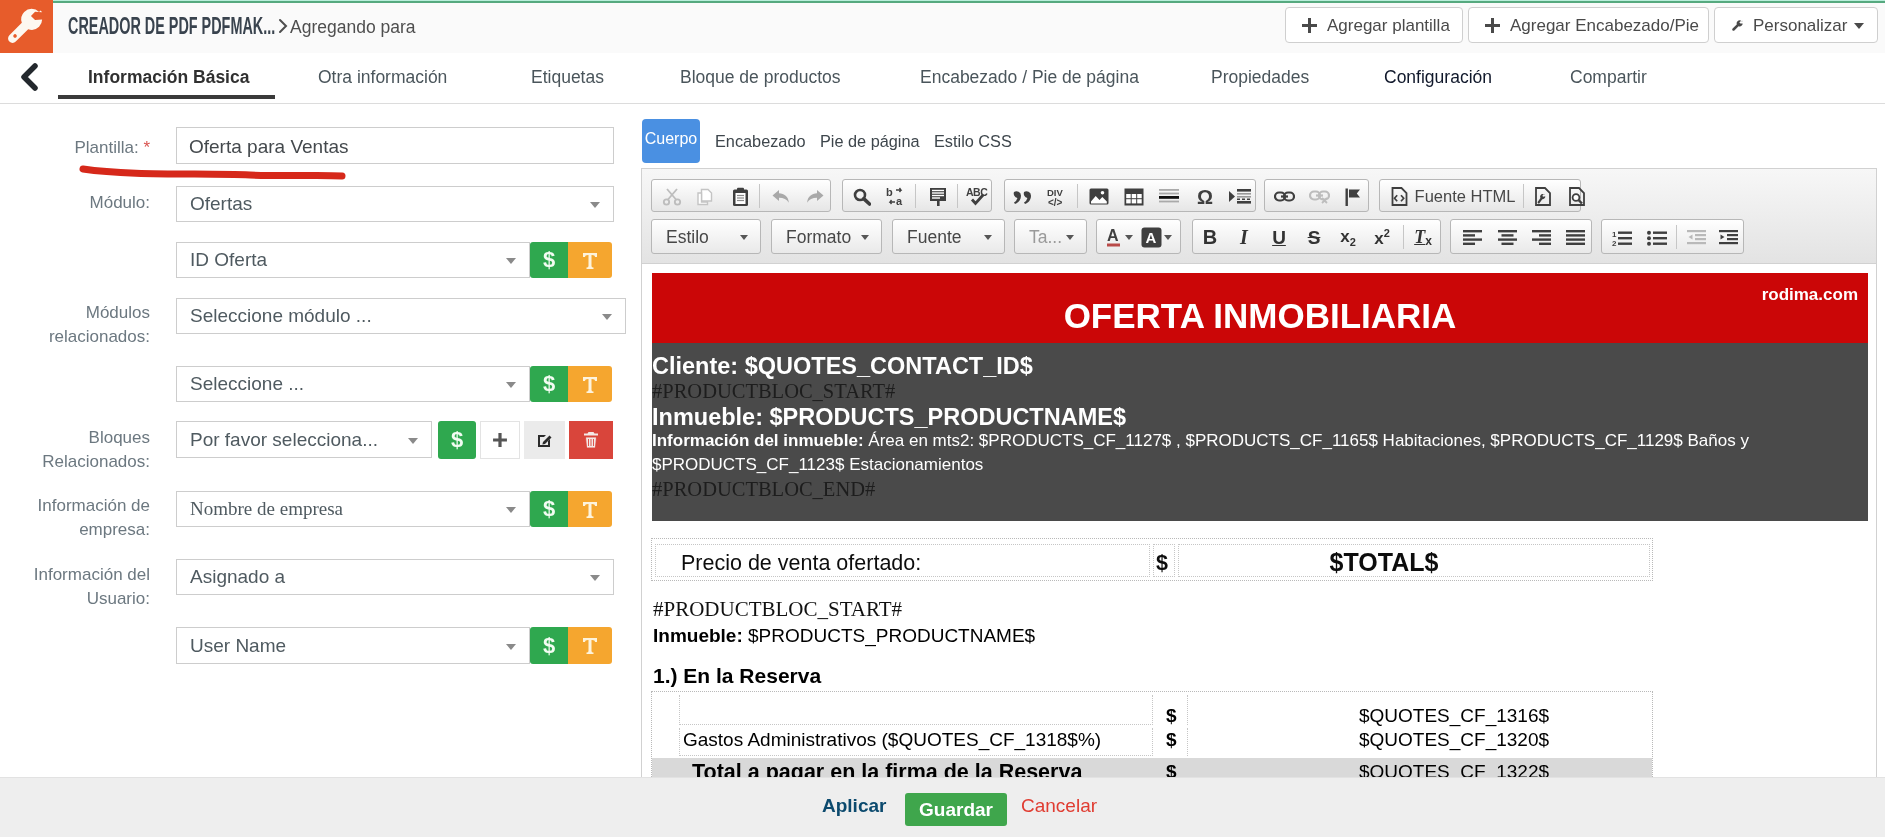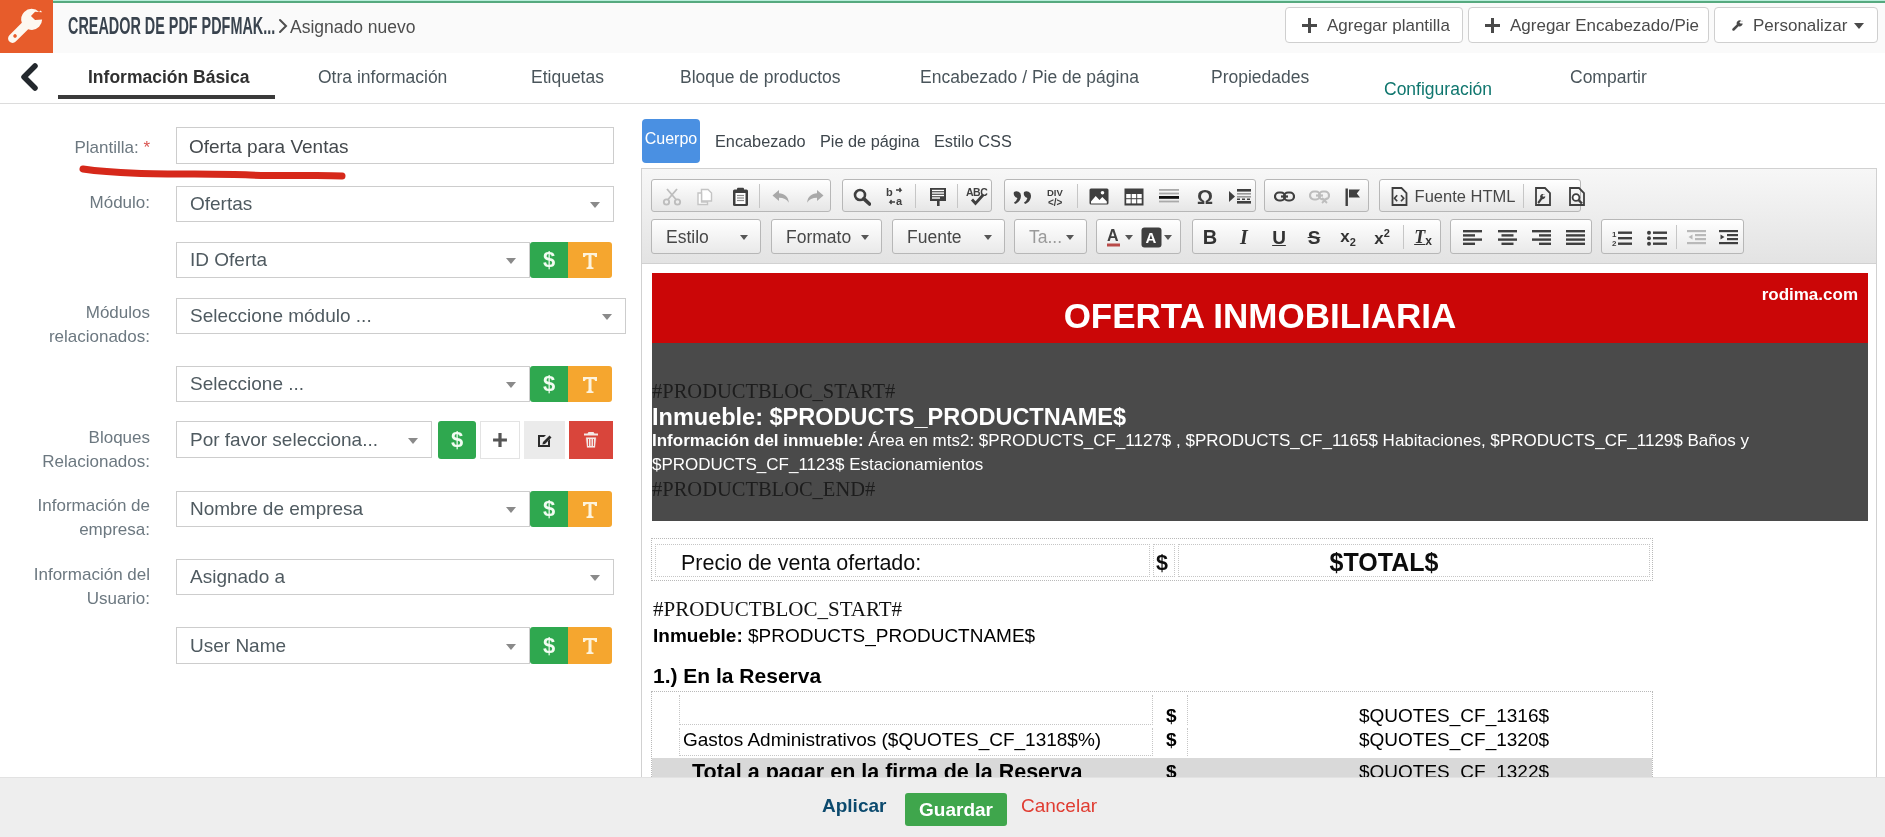--- a/index.html
+++ b/index.html
@@ -36,21 +36,21 @@
         <circle cx="26" cy="40.5" r="1.8" fill="#e75c2b"></circle>
       </g>
     </svg>
   </div>
   <div class="abs" style="left:68px;top:12px;font-size:24px;font-weight:bold;color:#39434e;transform:scaleX(0.60);transform-origin:0 0;white-space:nowrap;">CREADOR DE PDF PDFMAK...</div>
   <div class="abs" style="left:278px;top:18px;">
     <svg width="10" height="16" viewBox="0 0 10 16">
         <path d="M2 2 L8 8 L2 14" stroke="#4e4e4e" stroke-width="2" fill="none" stroke-linecap="round"></path>
       </svg>
   </div>
-  <div class="abs" style="left:290px;top:17px;font-size:17.5px;color:#4e4e4e;">Asignado nuevo</div>
+  <div class="abs" style="left:290px;top:17px;font-size:17.5px;color:#4e4e4e;">Agregando para</div>
 
   <div class="abs hbtn" style="left:1285px;top:7px;width:178px;height:36px;border:1px solid #cfcfcf;border-radius:4px;background:#fff;">
     <svg width="15" height="15" viewBox="0 0 15 15" style="position:absolute;left:16px;top:10px;">
         <path d="M6 0h3v6h6v3h-6v6h-3v-6h-6v-3h6z" fill="#4a4a4a"></path>
       </svg>
     <span style="position:absolute;left:41px;top:8px;font-size:17px;color:#4a4a4a;">Agregar plantilla</span>
   </div>
   <div class="abs hbtn" style="left:1468px;top:7px;width:241px;height:36px;border:1px solid #cfcfcf;border-radius:4px;background:#fff;">
     <svg width="15" height="15" viewBox="0 0 15 15" style="position:absolute;left:16px;top:10px;">
         <path d="M6 0h3v6h6v3h-6v6h-3v-6h-6v-3h6z" fill="#4a4a4a"></path>
@@ -73,21 +73,21 @@
         <path d="M16 3 L5 14 L16 25" stroke="#23282d" stroke-width="5.5" fill="none" stroke-linecap="round" stroke-linejoin="round"></path>
       </svg>
   </div>
   <div class="abs" style="left:58px;top:53px;width:217px;height:46px;border-bottom:4px solid #3a3a3a;"></div>
   <div class="abs" style="left:88px;top:67px;font-size:17.5px;font-weight:bold;color:#303030;">Información Básica</div>
   <div class="abs" style="left:318px;top:67px;font-size:17.5px;color:#4a555b;">Otra información</div>
   <div class="abs" style="left:531px;top:67px;font-size:17.5px;color:#4a555b;">Etiquetas</div>
   <div class="abs" style="left:680px;top:67px;font-size:17.5px;color:#4a555b;">Bloque de productos</div>
   <div class="abs" style="left:920px;top:67px;font-size:17.5px;color:#4a555b;">Encabezado / Pie de página</div>
   <div class="abs" style="left:1211px;top:67px;font-size:17.5px;color:#4a555b;">Propiedades</div>
-  <div class="abs" style="left:1384px;top:67px;font-size:17.5px;color:#0f766e;margin-top:12px;">Configuración</div>
+  <div class="abs" style="left:1384px;top:67px;font-size:17.5px;color:#0f172a;">Configuración</div>
   <div class="abs" style="left:1570px;top:67px;font-size:17.5px;color:#4a555b;">Compartir</div>
 
   <div id="leftform">
     <div class="lbl" style="left:0;top:136px;width:150px;">Plantilla: <span style="color:#d9534f;">*</span></div>
     <div class="abs" style="left:176px;top:127px;width:438px;height:37px;border:1px solid #cdcdcd;background:#fff;">
       <span style="position:absolute;left:12px;top:8px;font-size:19px;color:#44494d;">Oferta para Ventas</span>
     </div>
     <svg class="abs" style="left:75px;top:160px;" width="280" height="25" viewBox="0 0 280 25">
       <path d="M8 9 C 55 16, 125 13, 175 15 C 215 16.5, 247 14.5, 267 16" stroke="#d6281a" stroke-width="7" fill="none" stroke-linecap="round"></path>
     </svg>
@@ -144,21 +144,21 @@
       </svg>
     </div>
     <div class="abs" style="left:569px;top:421px;width:44px;height:38px;background:#d9453b;">
       <svg width="16" height="18" viewBox="0 0 16 18" style="position:absolute;left:14px;top:10px;">
         <path d="M5.5 1 h5 l1 1.5 h3.5 v2 h-14 v-2 h3.5 z" fill="#f4e8e6"></path>
         <path d="M2.5 6 h11 l-1 11 h-9 z M5.5 8 v7 M8 8 v7 M10.5 8 v7" fill="#f4e8e6" stroke="#d9453b" stroke-width="0.9"></path>
       </svg>
     </div>
 
     <div class="lbl" style="left:0;top:494px;width:150px;">Información de<br>empresa:</div>
-    <div class="sel" style="left:176px;top:491px;width:354px;height:36px;">
+    <div class="sel" style="left:176px;top:491px;width:354px;height:36px;font-family:Liberation Serif, serif;">
         <span class="txt">Nombre de empresa</span>
         <span class="caret"></span>
       </div>
     <div class="gbtn" style="left:530px;top:491px;width:38px;height:36px;border-radius:3px 0 0 3px;"><span class="dollar" style="line-height:36px;">$</span></div>
     <div class="obtn" style="left:568px;top:491px;width:44px;height:36px;border-radius:0 3px 3px 0;">
       <svg width="20" height="20" viewBox="0 0 20 20" style="margin-top:8px;">
           <path d="M3 3 h14 v4 h-2 a3 2 0 0 0 -3 -2 h-0.5 v11 a2 1.5 0 0 0 2 1.5 v1.5 h-7 v-1.5 a2 1.5 0 0 0 2 -1.5 v-11 h-0.5 a3 2 0 0 0 -3 2 h-2 z" fill="#fdf3dc"></path>
         </svg>
     </div>
 
@@ -554,20 +554,21 @@
     </div>
 
     <div class="abs" id="content" style="left:641px;top:264px;width:1236px;height:513px;background:#fff;border-left:1px solid #d1d1d1;border-right:1px solid #d1d1d1;overflow:hidden;">
 
       <div class="abs" style="left:10px;top:9px;width:1216px;height:70px;background:#cb0607;">
         <div style="position:absolute;right:10px;top:12px;font-size:17px;font-weight:bold;color:#fff;">rodima.com</div>
         <div style="position:absolute;left:0;top:23px;width:100%;text-align:center;font-size:35px;font-weight:bold;color:#fff;">OFERTA INMOBILIARIA</div>
       </div>
 
       <div class="abs" style="left:10px;top:79px;width:1216px;height:178px;background:#4a4a4a;color:#fff;">
+        <div style="position:absolute;left:0px;top:10px;font-size:23.5px;font-weight:bold;">Cliente: $QUOTES_CONTACT_ID$</div>
         <div style="position:absolute;left:0px;top:37px;font-size:20.5px;font-family:'Liberation Serif',serif;color:#1d1d1d;">#PRODUCTBLOC_START#</div>
         <div style="position:absolute;left:0px;top:61px;font-size:23.5px;font-weight:bold;">Inmueble: $PRODUCTS_PRODUCTNAME$</div>
         <div style="position:absolute;left:0px;top:88px;font-size:17px;"><b>Información del inmueble:</b> Área en mts2: $PRODUCTS_CF_1127$ , $PRODUCTS_CF_1165$ Habitaciones, $PRODUCTS_CF_1129$ Baños y</div>
         <div style="position:absolute;left:0px;top:112px;font-size:17px;">$PRODUCTS_CF_1123$ Estacionamientos</div>
         <div style="position:absolute;left:0px;top:135px;font-size:20.5px;font-family:'Liberation Serif',serif;color:#1d1d1d;">#PRODUCTBLOC_END#</div>
       </div>
 
       <div class="abs" style="left:9px;top:274px;width:1002px;height:43px;border:1px dotted #b9b9b9;">
         <div class="abs" style="left:3px;top:5px;width:495px;height:33px;border:1px dotted #c6c6c6;"></div>
         <div class="abs" style="left:501px;top:5px;width:22px;height:33px;border:1px dotted #c6c6c6;"></div>

